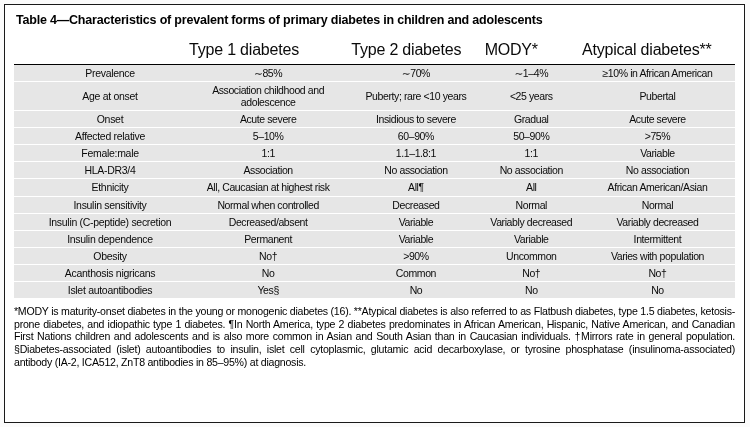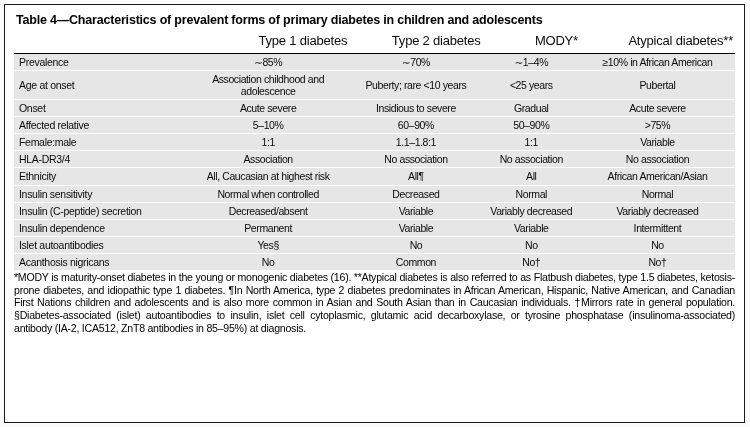--- a/index.html
+++ b/index.html
@@ -20,69 +20,70 @@
     top: 4px; left: 4px; right: 5px; bottom: 4px;
     background: #ffffff;
     border: 1px solid #1a1a1a;
     box-sizing: border-box;
     padding: 7px 9px 5px 9px;
   }
   .table-title {
     font-size: 12.5px;
     font-weight: bold;
     letter-spacing: -0.2px;
-    margin: 1px 0 5px 2px;
+    margin: 1px 0 13px 2px;
     color: #000;
   }
   table.diabetes-table {
     width: 100%;
     border-collapse: collapse;
     table-layout: fixed;
     border-bottom: 1.5px solid #000;
   }
   col.c-label   { width: 24%;   }
   col.c-type1   { width: 22.5%; }
   col.c-type2   { width: 18.5%; }
   col.c-mody    { width: 13.5%; }
   col.c-atyp    { width: 21.5%; }
   thead tr {
     border-bottom: 1.8px solid #000;
   }
   thead th {
-    font-size: 13px;
+    font-size: 16px;
     font-weight: normal;
     letter-spacing: -0.2px;
-    text-align: right;
+    text-align: left;
     padding: 1px 2px 5px 2px;
     white-space: nowrap;
   }
   tbody tr {
     border-top: 1.5px solid #ffffff;
     border-bottom: 1.5px solid #ffffff;
   }
   tbody td {
     background: #e6e6e6;
     font-size: 10.5px;
     letter-spacing: -0.4px;
     line-height: 1.15;
     text-align: center;
     vertical-align: middle;
     padding: 2px 2px;
     white-space: pre-line;
   }
   tbody td.label {
-    text-align: left;
-    padding-left: 5px;
+    text-align: center;
+    padding-left: 21px;
     letter-spacing: -0.3px;
   }
   .footnote {
     font-size: 10.6px;
     letter-spacing: -0.25px;
     line-height: 1.2;
     text-align: justify;
+    margin-top: 6px;
     color: #000;
   }
 </style>
 </head>
 <body>
 
 <div class="table-card">
   <div class="table-title">Table 4—Characteristics of prevalent forms of primary diabetes in children and adolescents</div>
 
   <table class="diabetes-table">
@@ -167,30 +168,37 @@
           <td>Variably decreased</td>
         </tr>
         <tr>
           <td class="label">Insulin dependence</td>
           <td>Permanent</td>
           <td>Variable</td>
           <td>Variable</td>
           <td>Intermittent</td>
         </tr>
         <tr>
-          <td class="label">Islet autoantibodies</td>
-          <td>Yes§</td>
-          <td>No</td>
-          <td>No</td>
-          <td>No</td>
+          <td class="label">Obesity</td>
+          <td>No†</td>
+          <td>&gt;90%</td>
+          <td>Uncommon</td>
+          <td>Varies with population</td>
         </tr>
         <tr>
           <td class="label">Acanthosis nigricans</td>
           <td>No</td>
           <td>Common</td>
           <td>No†</td>
           <td>No†</td>
         </tr>
+        <tr>
+          <td class="label">Islet autoantibodies</td>
+          <td>Yes§</td>
+          <td>No</td>
+          <td>No</td>
+          <td>No</td>
+        </tr>
       </tbody>
   </table>
 
   <div class="footnote">*MODY is maturity-onset diabetes in the young or monogenic diabetes (16). **Atypical diabetes is also referred to as Flatbush diabetes, type 1.5 diabetes, ketosis-prone diabetes, and idiopathic type 1 diabetes. ¶In North America, type 2 diabetes predominates in African American, Hispanic, Native American, and Canadian First Nations children and adolescents and is also more common in Asian and South Asian than in Caucasian individuals. †Mirrors rate in general population. §Diabetes-associated (islet) autoantibodies to insulin, islet cell cytoplasmic, glutamic acid decarboxylase, or tyrosine phosphatase (insulinoma-associated) antibody (IA-2, ICA512, ZnT8 antibodies in 85–95%) at diagnosis.</div>
 </div>
 
 </body></html>

